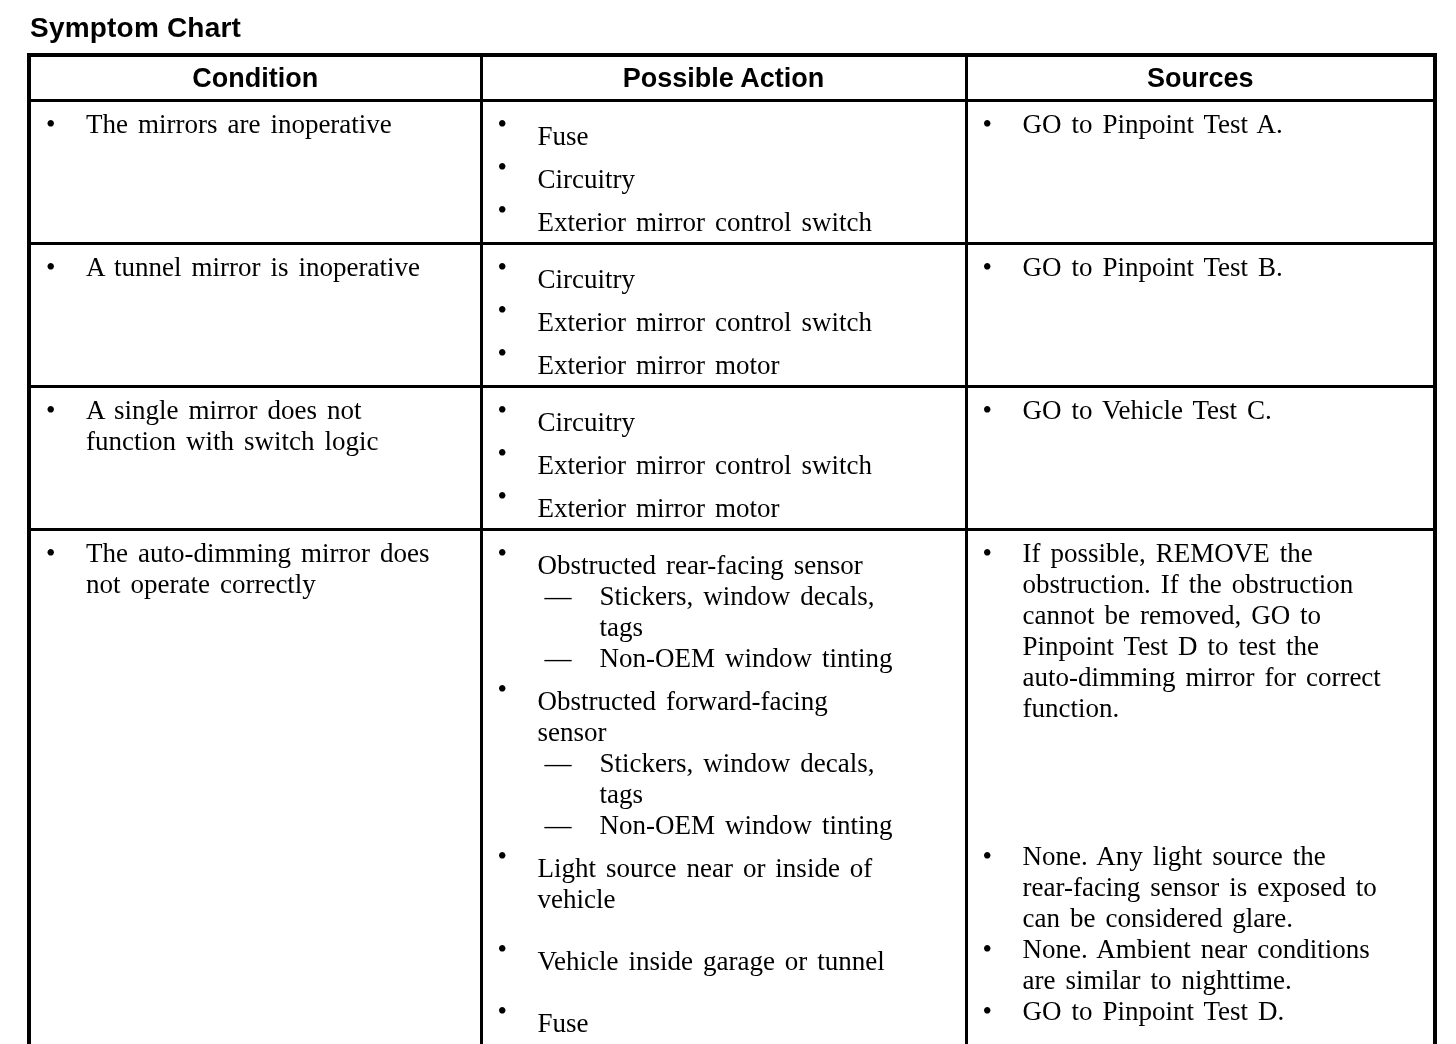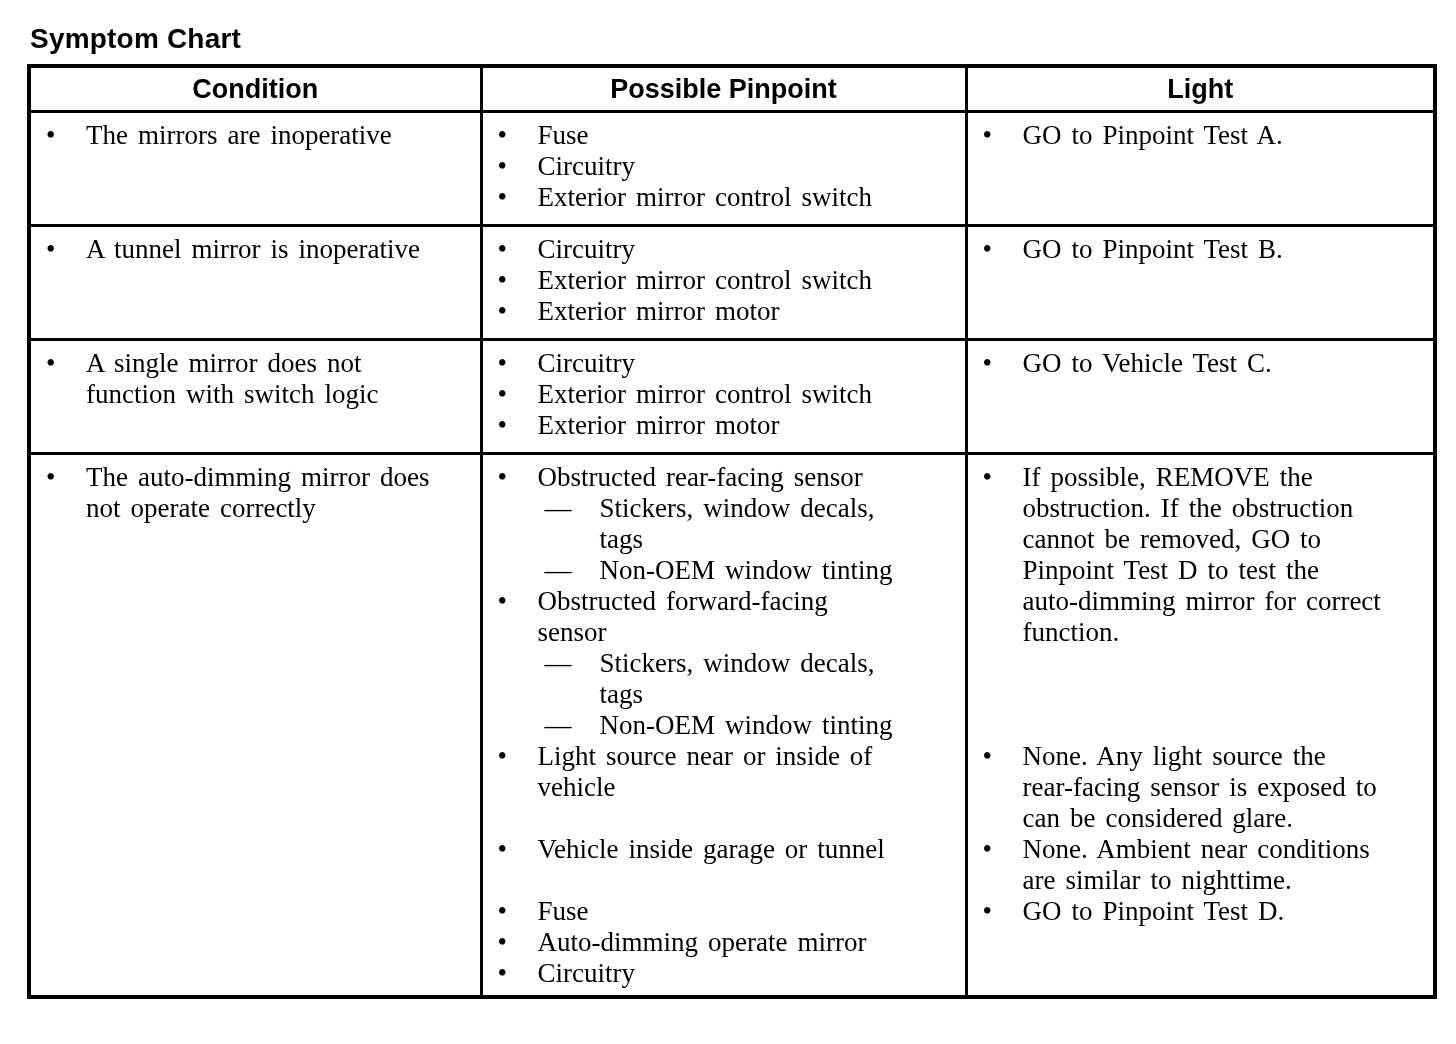--- a/index.html
+++ b/index.html
@@ -13,21 +13,21 @@
     height: 1044px;
     box-sizing: border-box;
     padding: 12px 23px 0 27px;
     font-family: "Liberation Serif", serif;
   }
   .doc-title {
     font-family: "Liberation Sans", sans-serif;
     font-weight: bold;
     font-size: 28px;
     letter-spacing: 0.2px;
-    margin: 11px 0 9px 3px;
+    margin: 0 0 9px 3px;
   }
   table.symptom-table {
     border-collapse: collapse;
     table-layout: fixed;
     width: 1406px;
     border: 4px solid #000;
     padding-left: 28px;
   }
   col.c-cond { width: 452px; }
   col.c-src  { width: 485px; }
@@ -56,21 +56,21 @@
     align-items: flex-start;
   }
   .li .mk {
     flex: 0 0 40px;
     text-align: left;
   }
   .li.dash { margin-left: 47px; }
   .li.dash .mk { flex: 0 0 55px; }
   .txt { display: block; }
   .cond-txt  { max-width: 352px; }
-  .src-txt   { max-width: 360px; }
+  .src-txt   { max-width: 360px; margin-top: 12px; }
   .act-txt   { max-width: 360px; }
   .dash-txt  { max-width: 300px; }
   
   td.merged {
     border: 3px solid #000;
     vertical-align: top;
     padding: 0;
   }
   .r4grid {
     display: grid;
@@ -93,22 +93,22 @@
 
 <table class="symptom-table">
   <colgroup>
     <col class="c-cond">
       <col class="c-src">
       <col class="c-act">
   </colgroup>
   <thead>
     <tr>
       <th class="hdr">Condition</th>
-      <th class="hdr">Possible Pinpoint</th>
-      <th class="hdr">Light</th>
+      <th class="hdr">Possible Action</th>
+      <th class="hdr">Sources</th>
     </tr>
   </thead>
   <tbody>
 
     <tr class="body-row">
       <td class="cell">
         <div class="li">
             <span class="mk">•</span>
             <span class="txt cond-txt">The mirrors are inoperative</span>
           </div>

